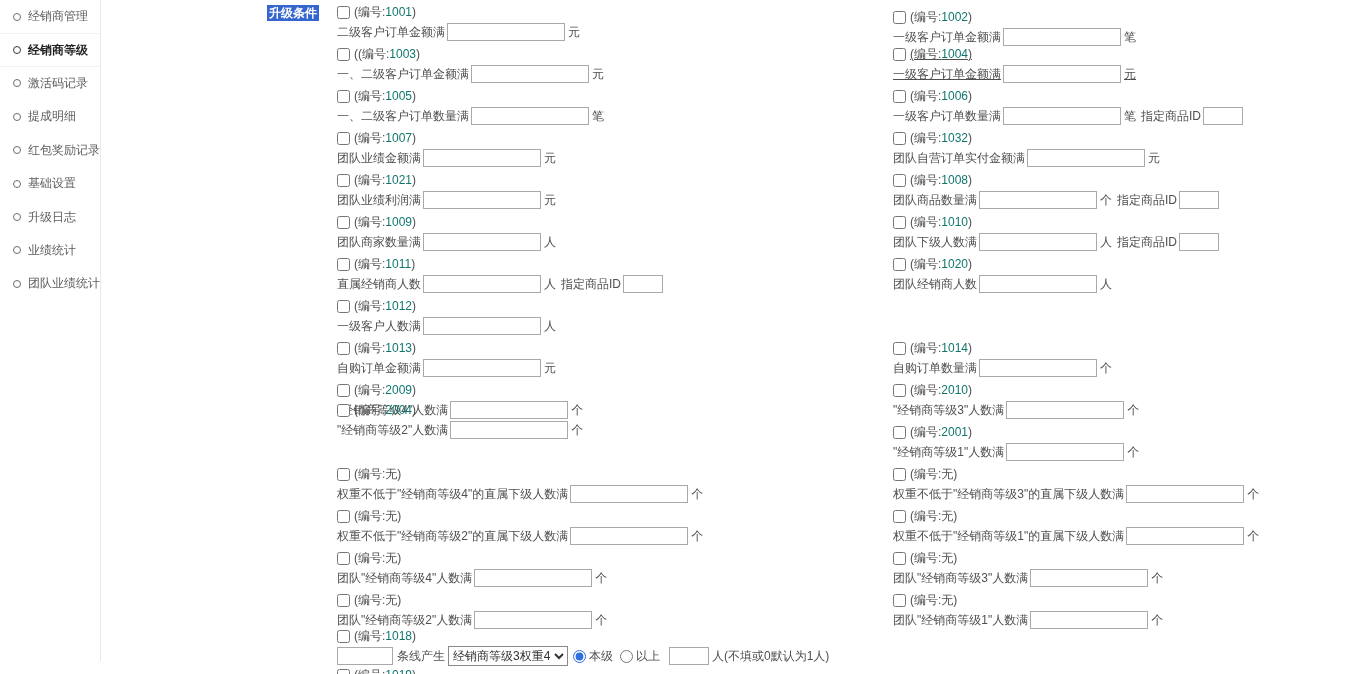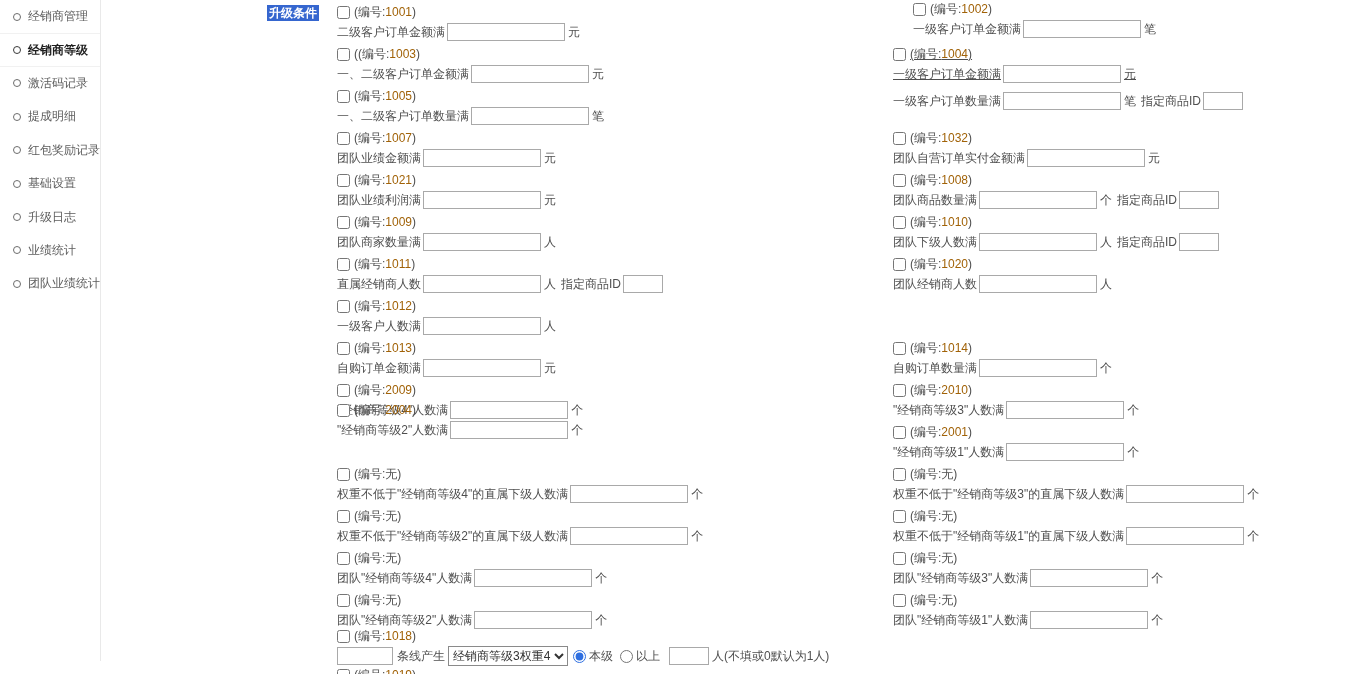--- a/index.html
+++ b/index.html
@@ -20,21 +20,21 @@
 
   
   .section-label { position:absolute; left:267px; top:5px; background:#3566cf; color:#fff;
     font-weight:bold; padding:1px 2px; line-height:14px; }
 
   
   .cond { position:absolute; white-space:nowrap; }
   .l1 { display:flex; align-items:center; height:15px; }
   .l1 input[type=checkbox] { width:13px; height:13px; margin:0 4px 0 0; accent-color:#2f6fe0; }
   .code-pre, .code-suf, .code-none { color:#4f4f4f; }
-  .code-num { color:#a16207; }
+  .code-num { color:#0f766e; }
   .l2 { display:flex; align-items:center; margin-top:2px; height:20px; }
   .lbl { color:#4f4f4f; }
   .txt-input { width:118px; height:18px; border:1px solid #a9a9a9; background:#fff;
     margin:0 3px 0 2px; padding:0 3px; font:12px "Liberation Sans", sans-serif; }
   .txt-input.small { width:40px; }
   .txt-input.pre { width:56px; margin-left:0; margin-right:4px; }
   .unit { color:#4f4f4f; }
   .extra-lbl { margin-left:5px;text-align:right; }
   .lvl-select { height:20px; border:1px solid #8a8a8a; background:#fff; margin:0 5px 0 3px;
     font:12px "Liberation Sans", sans-serif; color:#333; }
@@ -90,21 +90,21 @@
       <div class="l1">
         <input type="checkbox" style="">
         <span><span class="code-pre">(编号:</span><span class="code-num">1001</span><span class="code-suf">)</span></span>
       </div>
       <div class="l2">
         <span class="lbl">二级客户订单金额满</span>
         <input class="txt-input" style="">
         <span class="unit">元</span>
       </div>
     </div>
-    <div class="cond" style="left: 893px; top: 2px; margin-left: 20px;">
+    <div class="cond" style="left: 893px; top: 10px;">
       <div class="l1">
         <input type="checkbox" style="">
         <span><span class="code-pre">(编号:</span><span class="code-num">1002</span><span class="code-suf">)</span></span>
       </div>
       <div class="l2">
         <span class="lbl">一级客户订单金额满</span>
         <input class="txt-input" style="">
         <span class="unit">笔</span>
       </div>
     </div>
@@ -135,20 +135,24 @@
         <input type="checkbox" style="">
         <span><span class="code-pre">(编号:</span><span class="code-num">1005</span><span class="code-suf">)</span></span>
       </div>
       <div class="l2">
         <span class="lbl">一、二级客户订单数量满</span>
         <input class="txt-input" style="">
         <span class="unit">笔</span>
       </div>
     </div>
     <div class="cond" style="left: 893px; top: 89px;">
+      <div class="l1">
+        <input type="checkbox" style="">
+        <span><span class="code-pre">(编号:</span><span class="code-num">1006</span><span class="code-suf">)</span></span>
+      </div>
       <div class="l2">
         <span class="lbl">一级客户订单数量满</span>
         <input class="txt-input" style="">
         <span class="unit">笔</span>
         <span class="extra-lbl">指定商品ID</span>
         <input class="txt-input small" style="">
       </div>
     </div>
     <div class="cond" style="left: 337px; top: 131px;">
       <div class="l1">

